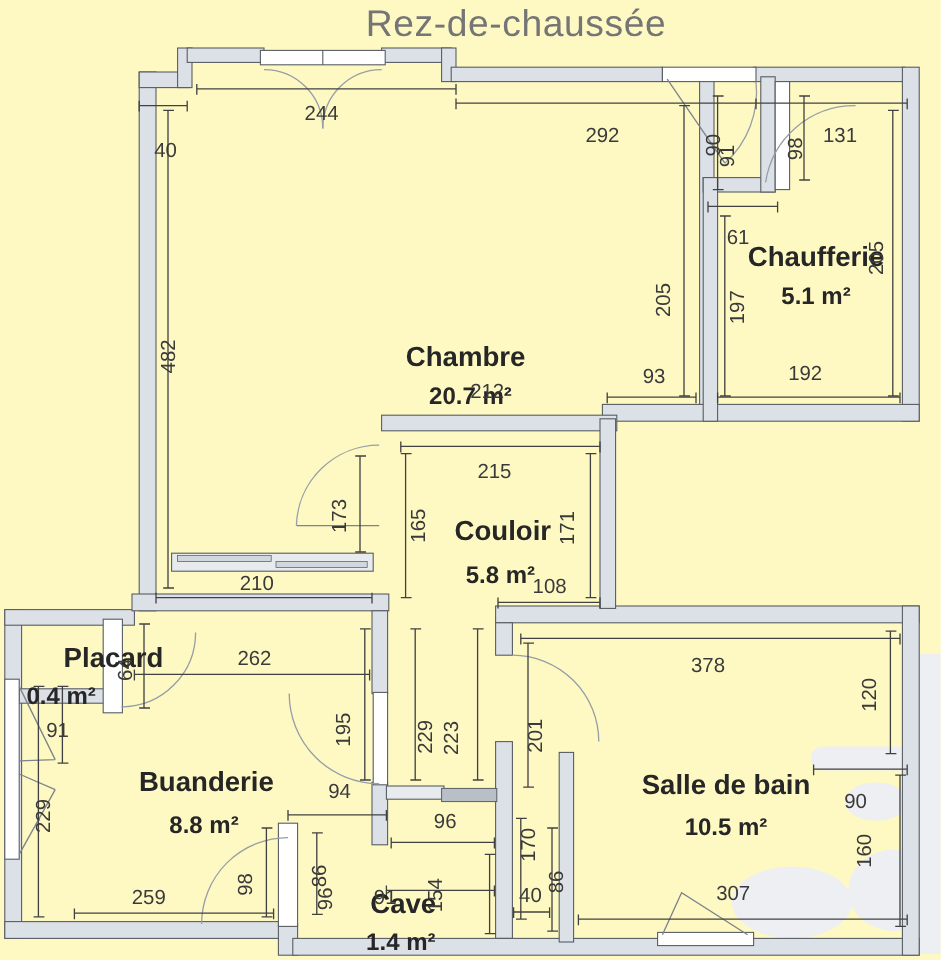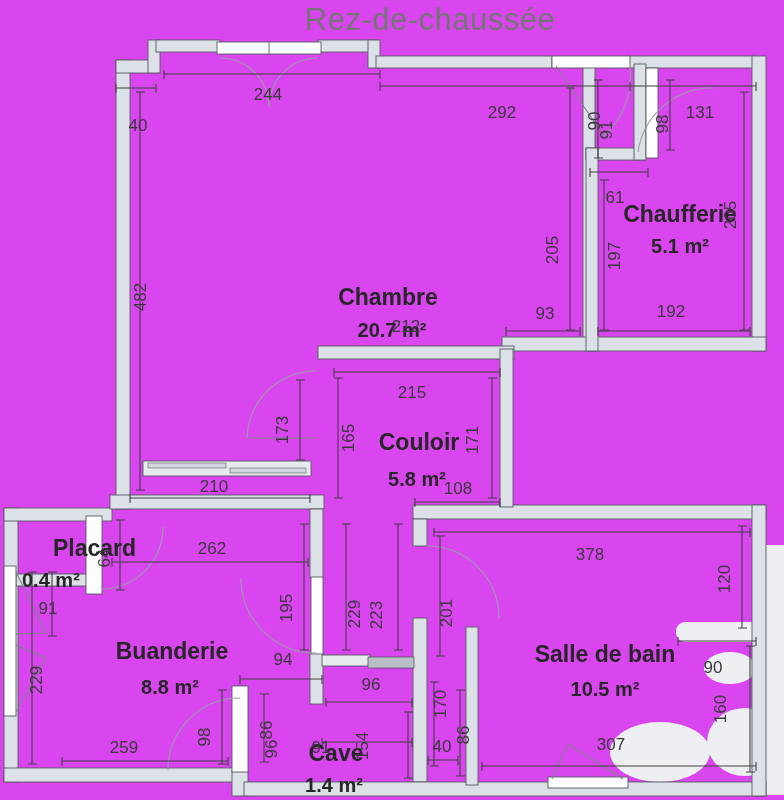--- a/index.html
+++ b/index.html
@@ -1,16 +1,16 @@
 <!DOCTYPE html>
 <html><head>
 <meta charset="utf-8">
 <style>
   html,body{margin:0;padding:0;background:#ffffff;}
-  .stage{width:784px;height:800px;position:relative;background:#d946ef;overflow:hidden;
+  .stage{width:784px;height:800px;position:relative;background:#fef9c3;overflow:hidden;
          font-family:"Liberation Sans", sans-serif;}
   svg{display:block;}
   .title{font-size:31px;fill:#757575;letter-spacing:.5px;}
   .room{font-size:23px;font-weight:bold;fill:#262626;}
   .area{font-size:20px;font-weight:bold;fill:#262626;}
   .dim{font-size:17px;fill:#3a3a3a;}
   .wall{fill:#dce1e8;stroke:#565b61;stroke-width:.9;}
   .frame{fill:#ffffff;stroke:#565b61;stroke-width:.9;}
   .slab{fill:#e8ebee;stroke:#565b61;stroke-width:.9;}
   .slabdark{fill:#b9bfc7;stroke:#565b61;stroke-width:.8;}

